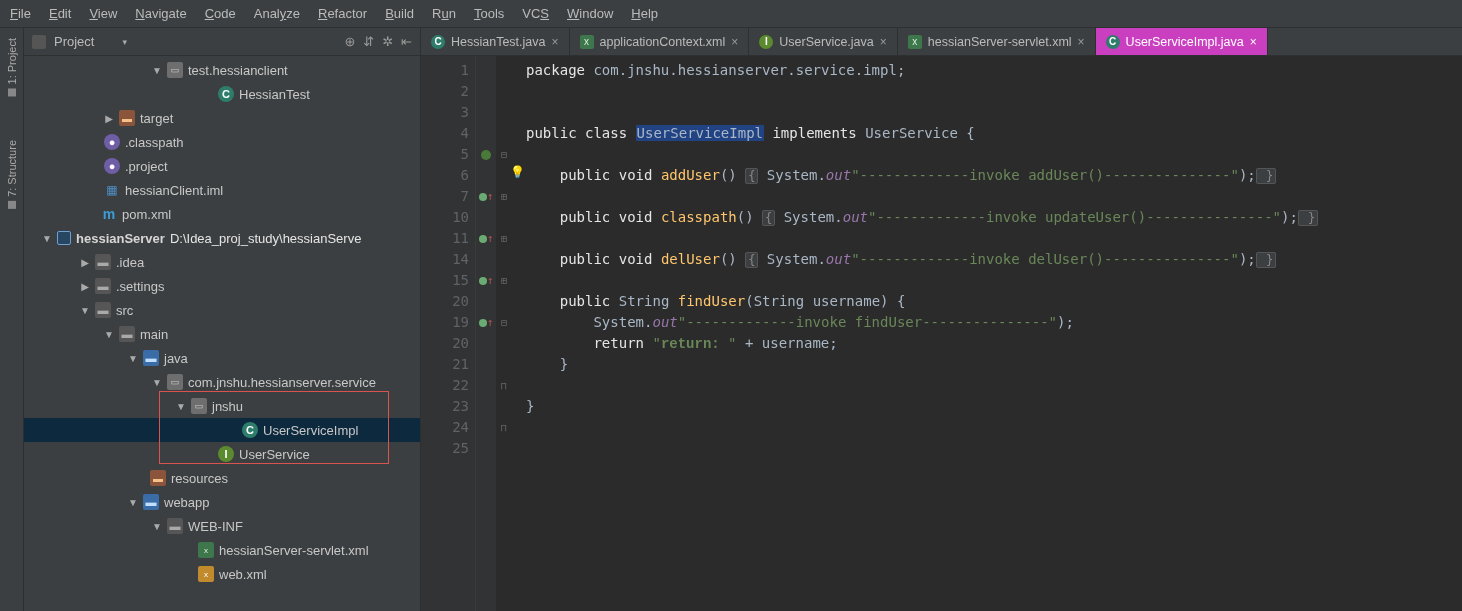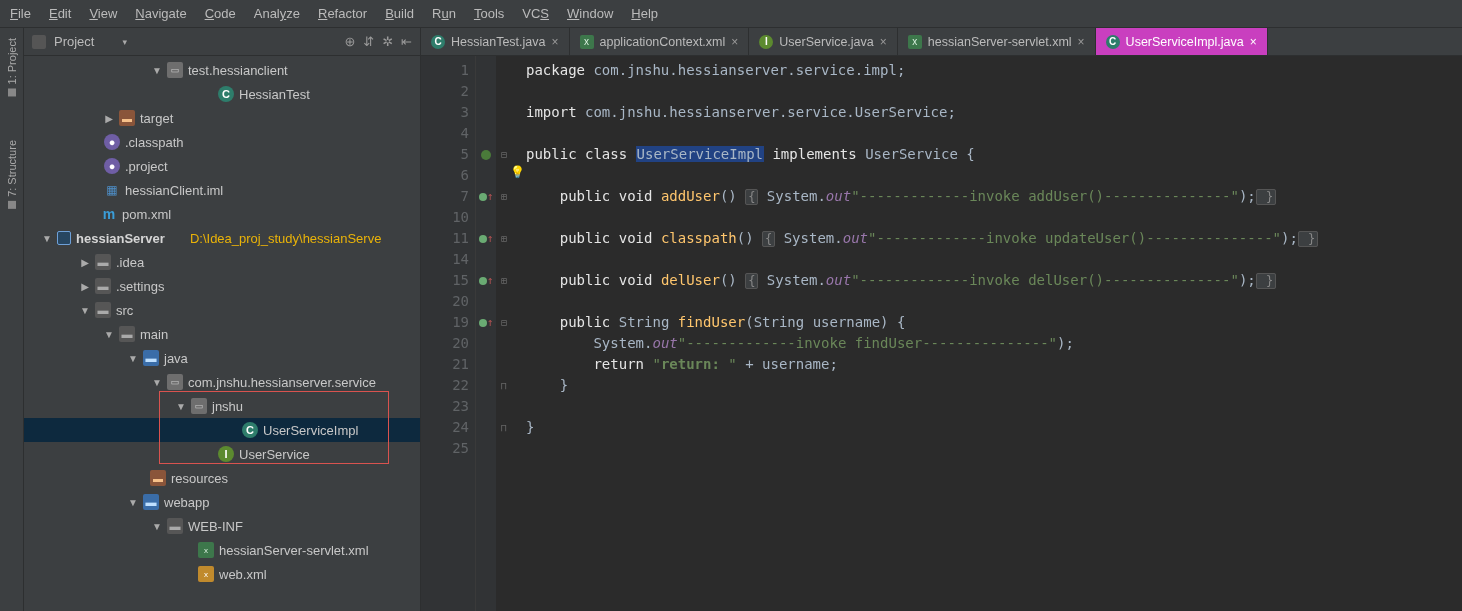--- a/index.html
+++ b/index.html
@@ -34,21 +34,21 @@
   .ico.circle-p { background:#6f5ea5; border-radius:50%; color:#fff;}
   .ico.xml { background:#3d774b; color:#d8f0de; font-size:8px;}
   .ico.webxml { background:#c08a2d; color:#fff; font-size:8px;}
   .ico.jsp { background:#a85a3c; color:#ffe; font-size:7px;}
   .ico.m { color:#3a9dd8; font-weight:bold; background:none; font-size:14px;}
   .ico.iml { color:#4e8fc9; background:none; font-size:12px;}
   .ico.module { width:14px;height:14px;border:1px solid #6ea0d8; background:#274661; }
   .ico.proj { width:14px;height:14px;background:#555;border-radius:2px;}
   .tree-label { color:#c8c8c8; }
   .tree-label.bold { font-weight:bold; color:#d6d6d6;}
-  .tree-sub { color:#eab308; margin-left:20px; }
+  .tree-sub { color:#e5e5e5; margin-left:0; }
   .highlight-box { position:absolute; border:1px solid #d9534f; pointer-events:none; }
   .tree-wrap { position:relative; }
   
   .editor-area { flex:1; display:flex; flex-direction:column; background:#2b2b2b; }
   .tabbar { height:28px; background:#3c3f41; display:flex; align-items:stretch; border-bottom:1px solid #2d2f30; }
   .tab { display:flex; align-items:center; gap:6px; padding:0 10px; border-right:1px solid #2d2f30; color:#bbb; font-size:12.5px; cursor:pointer;}
   .tab .close { color:#9a9a9a; font-size:12px;}
   .tab.active { background:#c93fbf; color:#fff; }
   .tab.active .close { color:#fff;}
   .tab .ico { width:14px; height:14px; font-size:10px;}
@@ -56,21 +56,21 @@
   .gutter { width:55px; background:#313335; color:#606366; text-align:right; padding:4px 6px 0 0; border-right:1px solid #3a3a3a; }
   .gutter div { height:21px; position:relative;}
   .gut-mark { width:20px; background:#313335; padding-top:4px;}
   .gut-mark div{height:21px; display:flex; align-items:center; justify-content:center;}
   .gut-fold { width:16px; background:#2b2b2b; padding-top:4px;}
   .gut-fold div{height:21px; display:flex; align-items:center; justify-content:center; color:#666; font-size:10px;}
   .code { flex:1; padding:4px 0 0 14px; color:#a9b7c6; position:relative;}
   .code-line { height:21px; white-space:pre; }
   .kw { color:#e5e5e5; }
   .str { color:#6a8759; }
-  .strb { color:#6a8759; font-weight:bold;}
+  .strb { color:#6a8759; font-weight:bold;font-family:Liberation Mono, monospace;}
   .fn { color:#ffc66d; }
   .param { color:#a9b7c6; }
   .field { color:#9876aa; font-style:italic;}
   .sel-bg { background:#214283; padding:0 1px;}
   .hl-line { position:absolute; left:0; right:0; height:21px; background:#323232; z-index:-1;}
   .fold-box { background:#3c3f41; color:#888; border:1px solid #555; border-radius:2px; padding:0 2px; font-size:12px;}
   .mg { width:8px;height:8px;border-radius:50%;background:#6aab73;display:inline-block;}
   .redup { color:#b35252; font-size:11px;}
   .bulb { color:#e0b84c; font-size:12px;}
   .greencircle{width:10px;height:10px;border-radius:50%;background:#4a7a3a;display:inline-block;}
@@ -338,21 +338,20 @@
           <div>⊓</div>
           <div></div>
       </div>
 
       <div class="code">
         <div class="hl-line" style="top:84px;"></div>
         <span class="bulb" style="position:absolute;left:-2px;top:106px;">💡</span>
 
         <div class="code-line"><span class="kw">package </span><span>com.jnshu.hessianserver.service.impl</span><span>;</span></div>
         <div class="code-line"></div>
-        <div class="code-line"><span class="kw">import </span><span>com.jnshu.hessianserver.service.UserService</span><span>;</span></div>
         <div class="code-line"></div>
         <div class="code-line"><span class="kw">public class </span><span class="sel-bg">UserServiceImpl</span><span class="kw"> implements </span><span>UserService </span><span>{</span></div>
         <div class="code-line"></div>
         <div class="code-line"><span>    </span><span class="kw">public void </span><span class="fn">addUser</span><span>() </span><span class="fold-box">{</span><span> System.</span><span class="field">out</span><span></span><span class="str">"-------------invoke addUser()---------------"</span><span>);</span><span class="fold-box"> }</span></div>
         <div class="code-line"></div>
         <div class="code-line"><span>    </span><span class="kw">public void </span><span class="fn">classpath</span><span>() </span><span class="fold-box">{</span><span> System.</span><span class="field">out</span><span></span><span class="str">"-------------invoke updateUser()---------------"</span><span>);</span><span class="fold-box"> }</span></div>
         <div class="code-line"></div>
         <div class="code-line"><span>    </span><span class="kw">public void </span><span class="fn">delUser</span><span>() </span><span class="fold-box">{</span><span> System.</span><span class="field">out</span><span></span><span class="str">"-------------invoke delUser()---------------"</span><span>);</span><span class="fold-box"> }</span></div>
         <div class="code-line"></div>
         <div class="code-line"><span>    </span><span class="kw">public </span><span>String </span><span class="fn">findUser</span><span>(</span><span>String </span><span class="param">username</span><span>) {</span></div>

